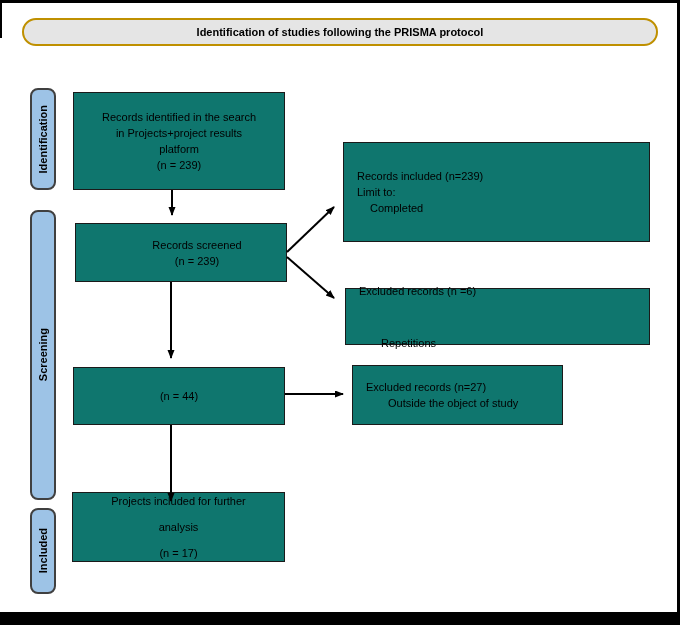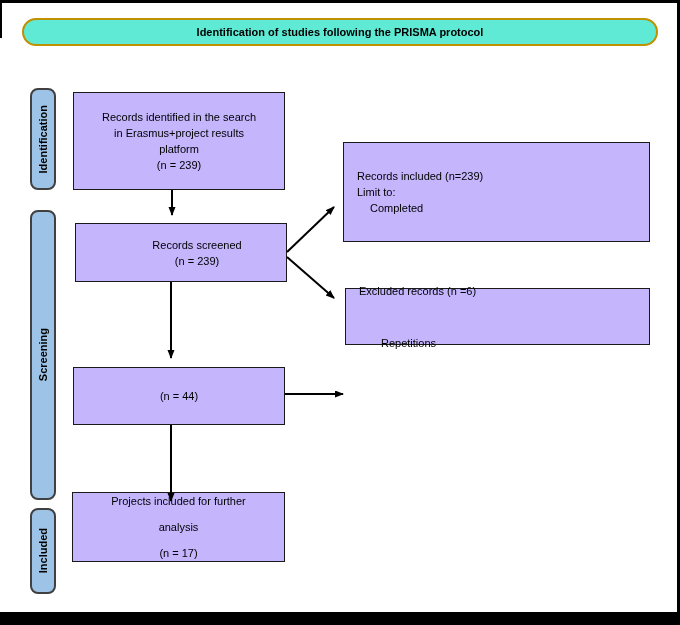--- a/index.html
+++ b/index.html
@@ -12,37 +12,37 @@
     color: #000000;
     overflow: hidden;
   }
   .border-top    { position: absolute; left: 0; top: 0; width: 680px; height: 3px; background: #000; }
   .border-right  { position: absolute; left: 677px; top: 0; width: 3px; height: 625px; background: #000; }
   .border-left   { position: absolute; left: 0; top: 0; width: 2px; height: 38px; background: #000; }
   .border-bottom { position: absolute; left: 0; top: 612px; width: 680px; height: 13px; background: #000; }
 
   .title-bar {
     position: absolute; left: 22px; top: 18px; width: 636px; height: 28px;
-    background: #5eead4; border: 2px solid #BF9000; border-radius: 14px;
+    background: #e5e5e5; border: 2px solid #BF9000; border-radius: 14px;
     display: flex; align-items: center; justify-content: center;
     font-size: 11px; font-weight: bold; box-sizing: border-box;
   }
 
   .stage {
     position: absolute; background: #9DC3E6; border: 2px solid #404040;
     border-radius: 8px; box-sizing: border-box;
     display: flex; align-items: center; justify-content: center;
   }
   .stage span {
     writing-mode: vertical-rl; transform: rotate(180deg);
     font-size: 11px; font-weight: bold; white-space: nowrap;
   }
 
   .fbox {
-    position: absolute; background: #c4b5fd; border: 1.5px solid #1a1a1a;
+    position: absolute; background: #0f766e; border: 1.5px solid #1a1a1a;
     box-sizing: border-box; display: flex; flex-direction: column;
     justify-content: center; font-size: 11px; line-height: 16px;
   }
   .fbox.center { align-items: center; text-align: center; }
   .fbox.left   { align-items: flex-start; text-align: right; padding-left: 13px; padding-right: 6px; }
   .fbox .line { white-space: nowrap; }
   .fbox .indent { margin-left: 22px; }
 
   .arrows { position: absolute; left: 0; top: 0; width: 680px; height: 625px; pointer-events: none; }
 </style>
@@ -65,21 +65,21 @@
   </div>
   <div class="stage" style="left:30px; top:210px; width:26px; height:290px;">
     <span>Screening</span>
   </div>
   <div class="stage" style="left:30px; top:508px; width:26px; height:86px;">
     <span>Included</span>
   </div>
 
   <div class="fbox center" style="left:73px; top:92px; width:212px; height:98px;">
     <div class="line">Records identified in the search</div>
-    <div class="line">in Erasmus+project results</div>
+    <div class="line">in Projects+project results</div>
     <div class="line">platform</div>
     <div class="line">(n = 239)</div>
   </div>
 
   <div class="fbox center" style="left:75px; top:223px; width:212px; height:59px;padding-left:32px;">
     <div class="line">Records screened</div>
     <div class="line">(n = 239)</div>
   </div>
 
   <div class="fbox center" style="left:73px; top:367px; width:212px; height:58px;">
@@ -96,20 +96,24 @@
     <div class="line">Records included (n=239)</div>
     <div class="line">Limit to:</div>
     <div class="line indent" style="margin-left:13px;">Completed</div>
   </div>
 
   <div class="fbox left" style="left:345px; top:288px; width:305px; height:57px;gap:36px;">
     <div class="line">Excluded records (n =6)</div>
     <div class="line indent">Repetitions</div>
   </div>
 
+  <div class="fbox left" style="left:352px; top:365px; width:211px; height:60px;">
+    <div class="line">Excluded records (n=27)</div>
+    <div class="line indent">Outside the object of study</div>
+  </div>
 
   <svg class="arrows" viewBox="0 0 680 625">
     <defs>
       <marker id="ah" markerWidth="10" markerHeight="10" refX="8" refY="3.5" orient="auto" markerUnits="userSpaceOnUse">
         <path d="M0,0 L9,3.5 L0,7 Z" fill="#000"></path>
       </marker>
     </defs>
     <line x1="172" y1="190" x2="172" y2="215" stroke="#000" stroke-width="2" marker-end="url(#ah)"></line>
     <line x1="287" y1="252" x2="334" y2="207" stroke="#000" stroke-width="2" marker-end="url(#ah)"></line>
     <line x1="287" y1="257" x2="334" y2="298" stroke="#000" stroke-width="2" marker-end="url(#ah)"></line>

